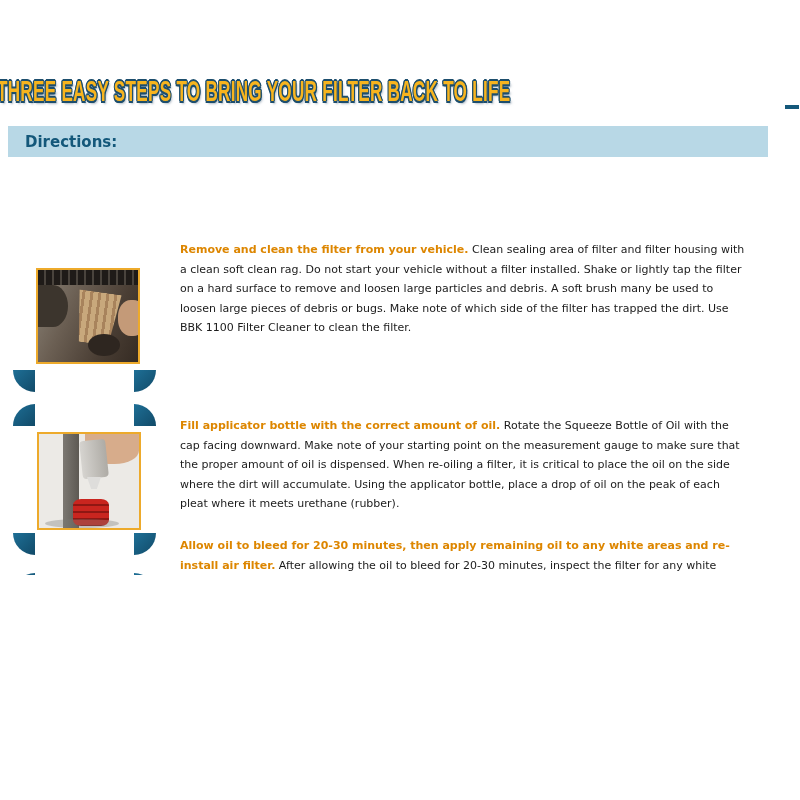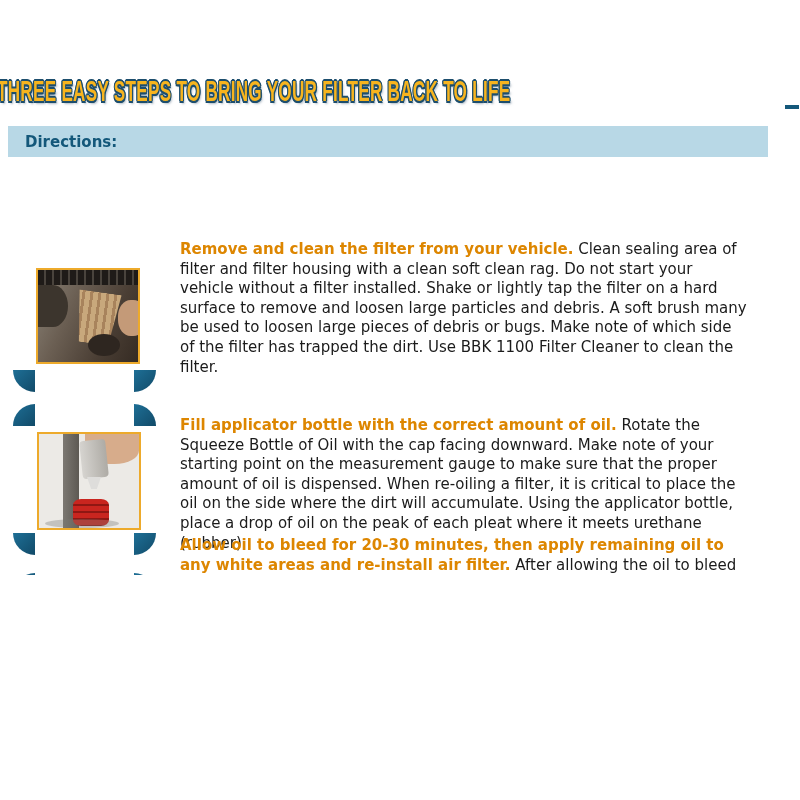--- a/index.html
+++ b/index.html
@@ -66,21 +66,21 @@
   .p3-cap{left:58px;top:22px;width:12px;height:16px;background:#c9251f;border-radius:3px;}
 
   
   .corner{position:absolute;width:22px;height:22px;background:linear-gradient(135deg,#1e6f96,#114a68);}
   .c-bl{border-bottom-left-radius:22px;}
   .c-br{border-bottom-right-radius:22px;}
   .c-tl{border-top-left-radius:22px;}
   .c-tr{border-top-right-radius:22px;}
 
   
-  .step-text{position:absolute;left:180px;width:570px;font-size:15px;line-height:19.6px;color:#1b1b1b;}
+  .step-text{position:absolute;left:180px;width:570px;font-size:11px;line-height:19.6px;color:#1b1b1b;}
   #text1{top:240px;}
   #text2{top:416px;}
   #text3{top:536px;}
   .step-heading{font-weight:bold;color:#dd8600;}
   .bold-tail{font-weight:bold;color:#000;}
 </style>
 </head>
 <body>
 
 <div id="canvas">

